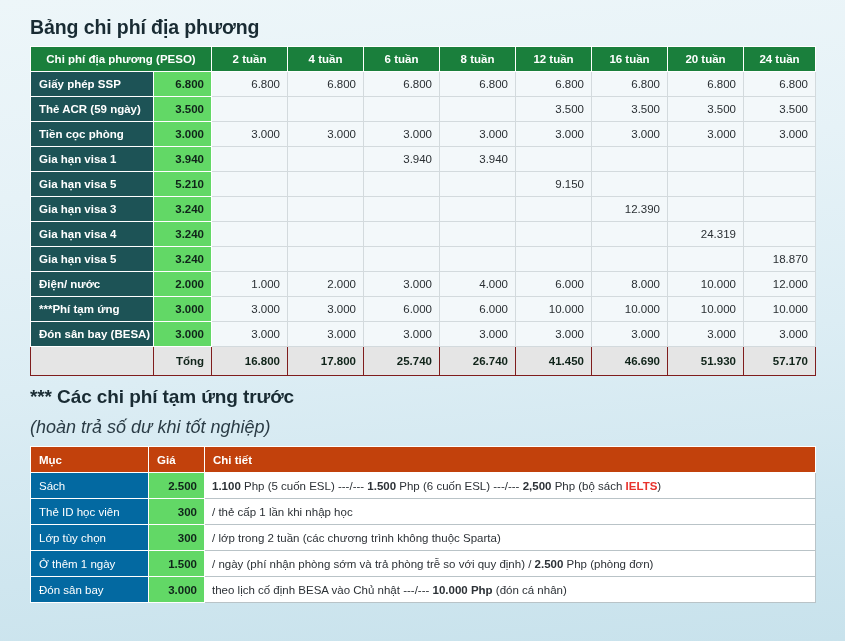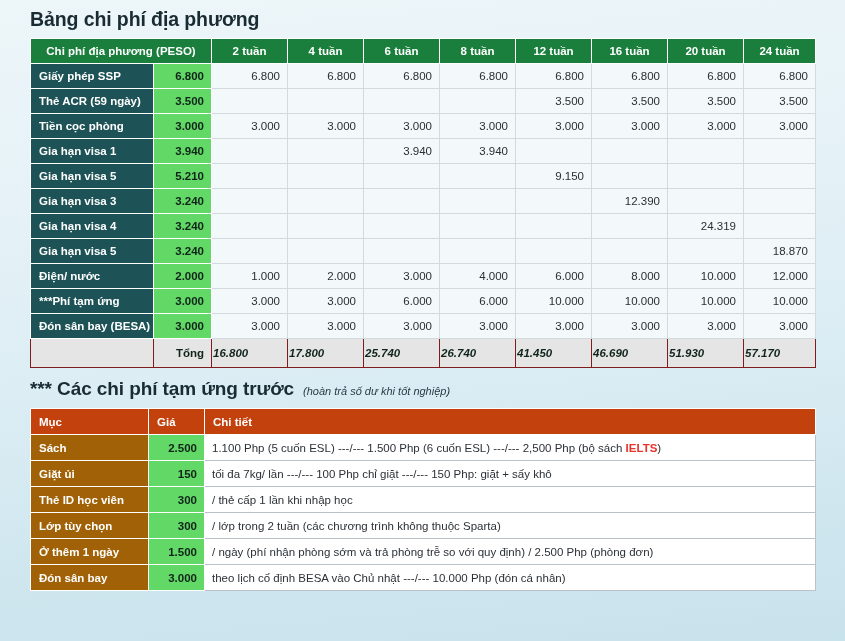--- a/index.html
+++ b/index.html
@@ -13,46 +13,47 @@
     background: linear-gradient(175deg, #edf6f9 0%, #e6f2f7 28%, #dcedf4 55%, #cfe6ef 82%, #c8e2ec 100%);
     font-family: "Liberation Sans", "DejaVu Sans", sans-serif;
     color: #20303a;
     -webkit-font-smoothing: antialiased;
   }
   .page {
     position: relative;
     width: 845px;
     height: 498px;
     box-sizing: border-box;
-    padding: 0 30px;
+    padding: 8px 30px;
   }
 
   
   h1.section-title {
     margin: 0;
     padding-top: 8px;
     font-size: 19.5px;
     font-weight: bold;
     letter-spacing: -0.1px;
     color: #192b33;
   }
   .sub-head {
     display: flex;
     align-items: baseline;
     gap: 9px;
     padding-top: 10px;
+    flex-direction: column;
   }
   .sub-head .main {
     font-size: 19px;
     font-weight: bold;
     color: #192b33;
     letter-spacing: -0.1px;
   }
   .sub-head .note {
-    font-size: 11px;
+    font-size: 18px;
     font-style: italic;
     color: #2a3b45;
   }
 
   
   table {
     border-collapse: collapse;
     table-layout: fixed;
     width: 785px;
     font-size: 11.5px;
@@ -125,30 +126,29 @@
     font-weight: bold;
     color: #10241a;
     font-size: 11.5px;
   }
   tr.total td.total-blank { }
   tr.total td.total-label {
     text-align: right;
     padding-right: 7px;
   }
   tr.total td.total-num {
-    text-align: left;
+    text-align: right;
     padding-right: 7px;
-    font-style: italic;
   }
 
   
   table.t2 td.lbl2 {
-    background: #a16207;
+    background: #0369a1;
     color: #ffffff;
-    font-weight: bold;
+    font-weight: normal;
     font-size: 11.5px;
     height: 25px;
     padding: 0 0 0 8px;
     border: 1px solid #ffffff;
     white-space: nowrap;
   }
   table.t2 td.price2 {
     background: #62d866;
     color: #10241a;
     font-weight: bold;
@@ -168,21 +168,21 @@
     height: 25px;
     border: 1px solid #b9c3c7;
     white-space: nowrap;
     overflow: hidden;
   }
   table.t2 thead th {
     background: #c2410c;
     border: 1px solid #ffffff;
     height: 25px;
   }
-  .b { font-weight: normal; text-align: right; }
+  .b { font-weight: bold; text-align: right; }
   .red { color: #e8322c; font-weight: bold; }
 </style>
 </head>
 <body>
 
 <div class="page">
 
   <h1 class="section-title">Bảng chi phí địa phương</h1>
 
   <div class="t1-wrap">
@@ -380,25 +380,20 @@
           <th class="hdr-left">Chi tiết</th>
         </tr>
       </thead>
       <tbody id="t2-body">
           <tr>
             <td class="lbl2">Sách</td>
             <td class="price2">2.500</td>
             <td class="detail"><span class="b">1.100</span><span> Php (5 cuốn ESL)  ---/--- </span><span class="b">1.500</span><span> Php (6 cuốn ESL) ---/--- </span><span class="b">2,500</span><span> Php (bộ sách </span><span class="red">IELTS</span><span>)</span></td>
           </tr>
           <tr>
-            <td class="lbl2">Giặt ủi</td>
-            <td class="price2">150</td>
-            <td class="detail"><span>tối đa 7kg/ lần ---/--- </span><span class="b">100</span><span> Php chỉ giặt ---/--- </span><span class="b">150</span><span> Php: giặt + sấy khô</span></td>
-          </tr>
-          <tr>
             <td class="lbl2">Thẻ ID học viên</td>
             <td class="price2">300</td>
             <td class="detail"><span>/ thẻ cấp 1 lần khi nhập học</span></td>
           </tr>
           <tr>
             <td class="lbl2">Lớp tùy chọn</td>
             <td class="price2">300</td>
             <td class="detail"><span>/ lớp trong 2 tuần (các chương trình không thuộc Sparta)</span></td>
           </tr>
           <tr>

